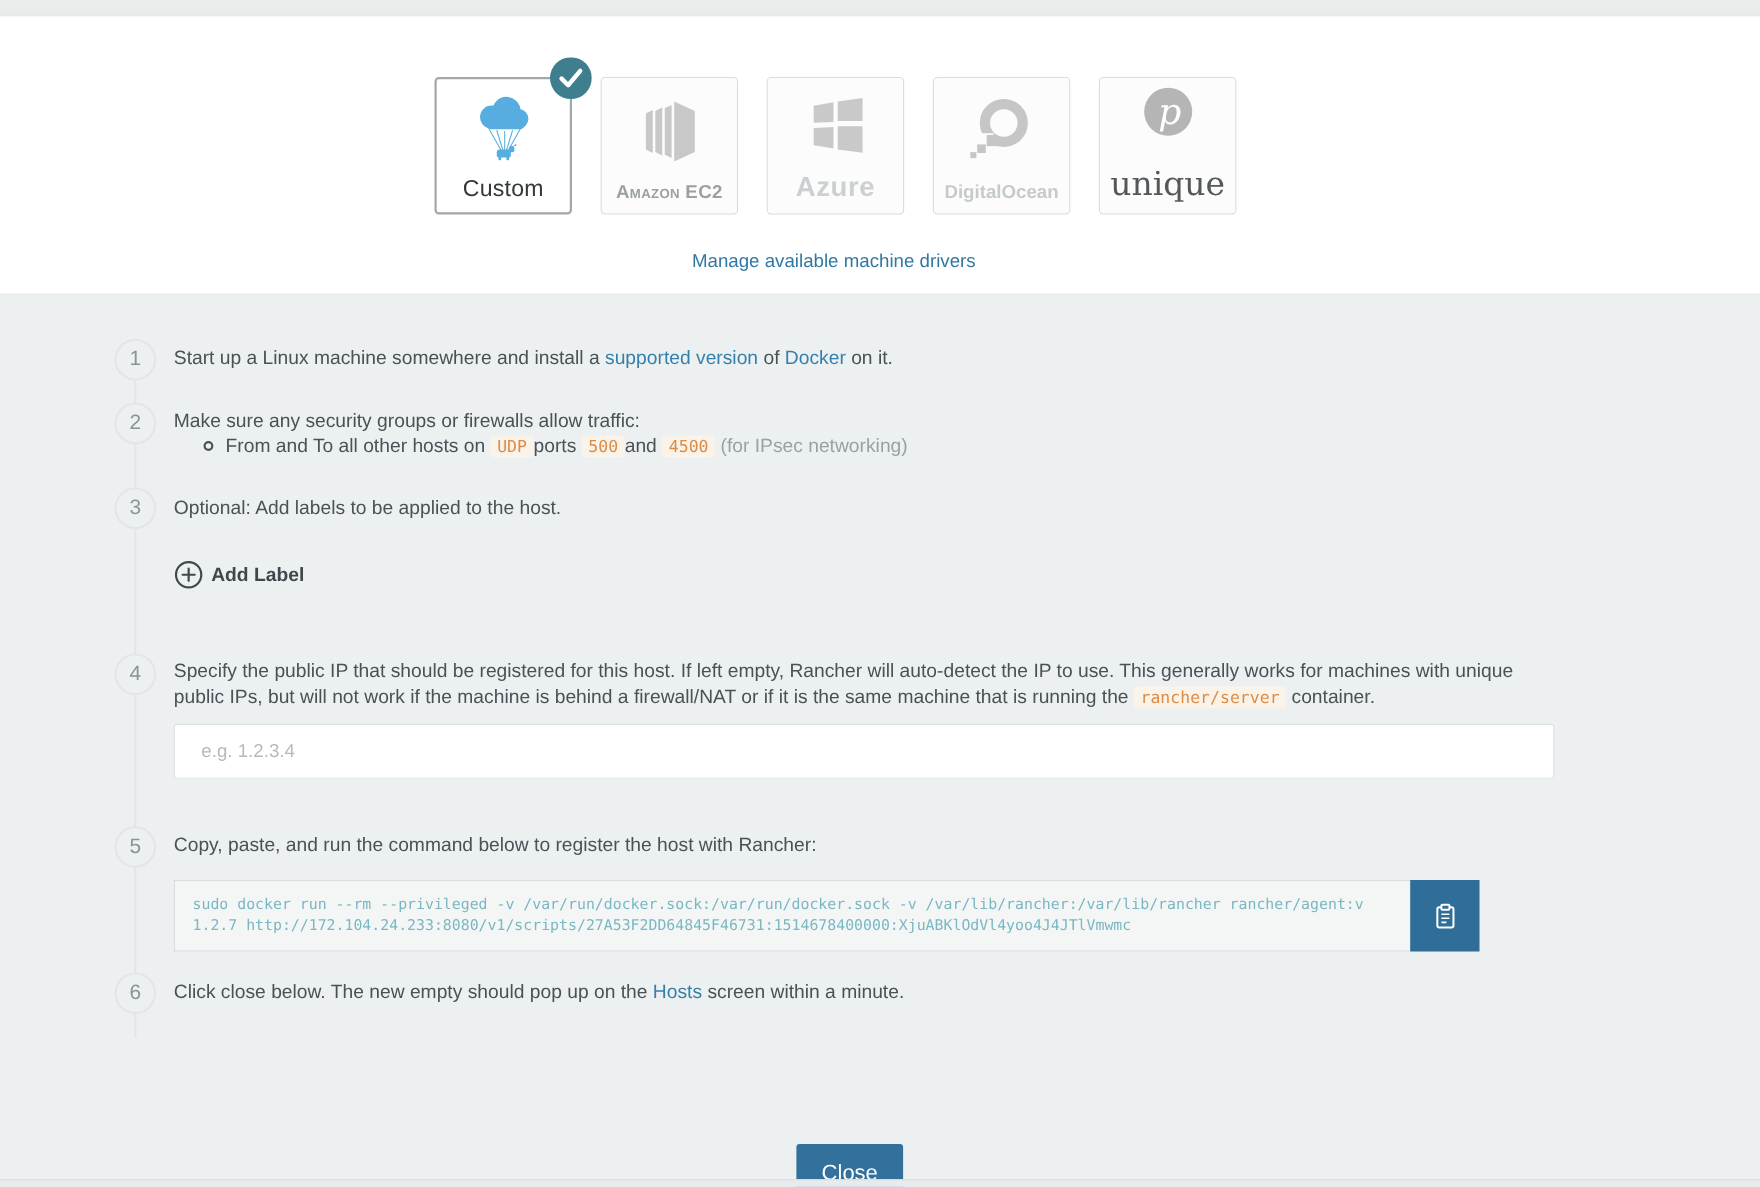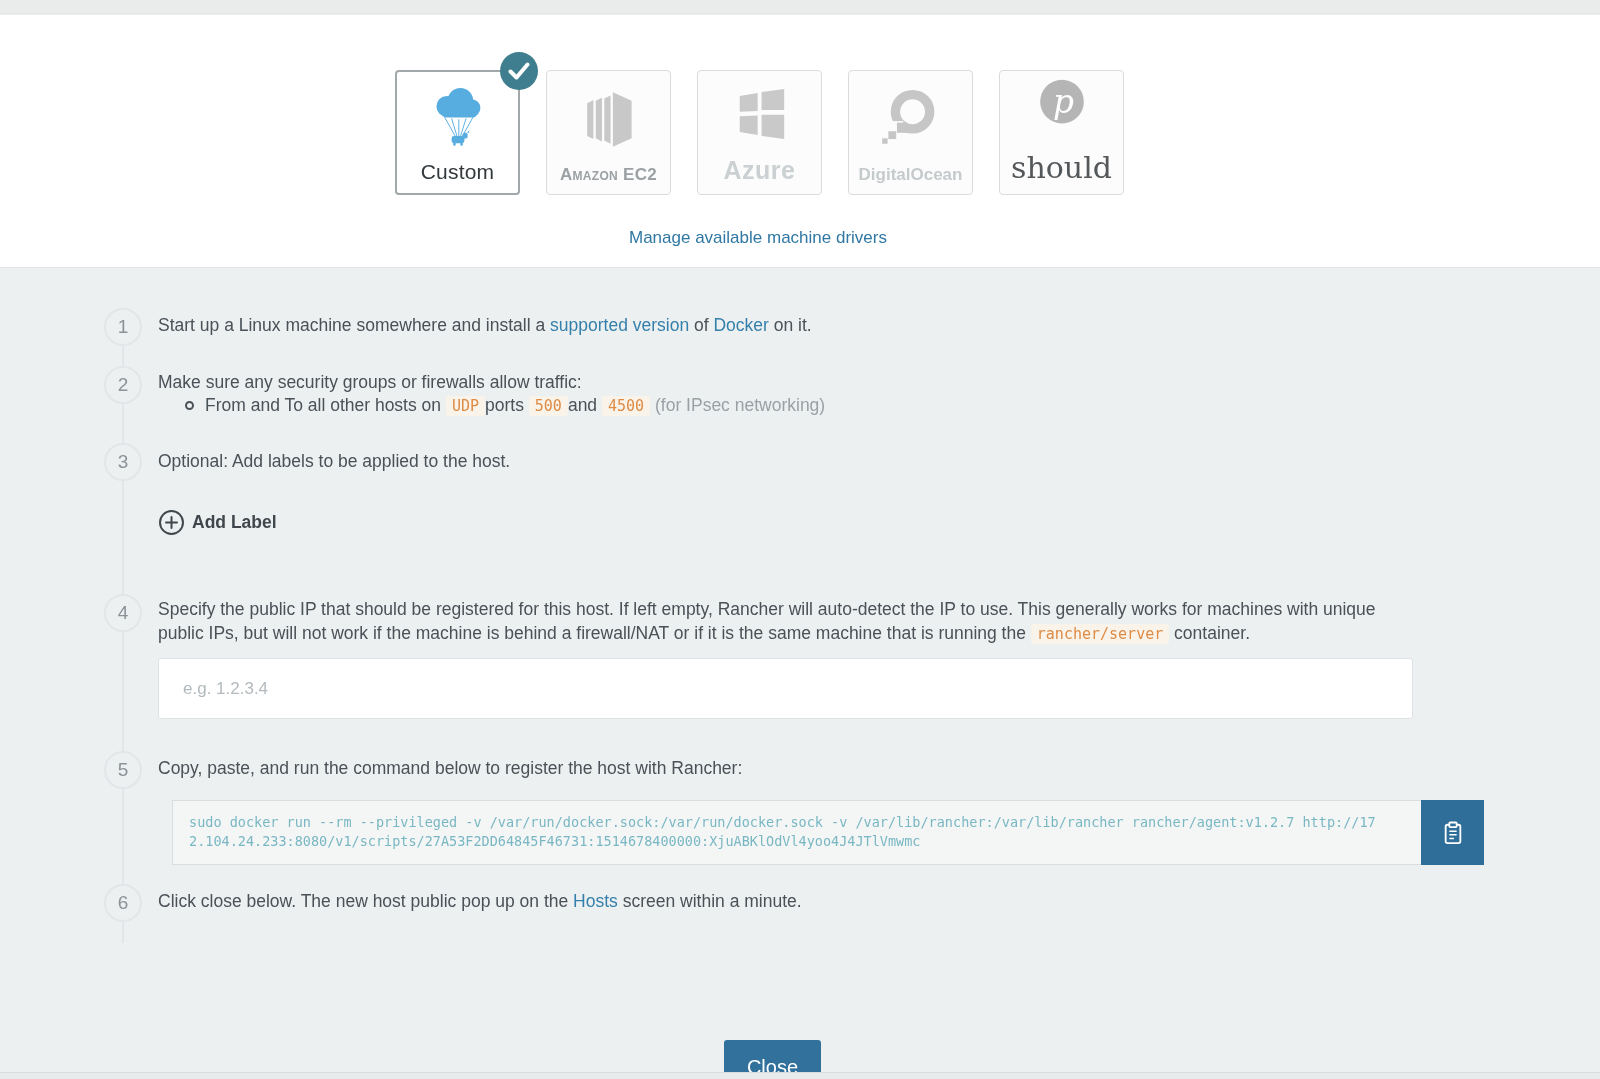--- a/index.html
+++ b/index.html
@@ -43,26 +43,26 @@
   .ring { display:inline-block; width:9px; height:9px; border:2px solid #4a5157; border-radius:50%; margin-right:11px; }
   .muted { color:#9aa1a5; }
   a.inline-link, .inline-link { color:#3580ab; text-decoration:none; cursor:pointer; }
   .chip { font-family:"DejaVu Sans Mono", monospace; font-size:15px; color:#dd8b45;
           background:#faf3e9; padding:1px 6px; border-radius:3px; }
 
   .add-label-btn { position:absolute; left:158px; top:509px; display:flex; align-items:center;
                    gap:7px; font-size:17.5px; color:#3f474c; cursor:pointer; background:none; border:none;
                    font-family:"Liberation Sans", sans-serif;font-weight:bold; }
 
-  .ip-input { position:absolute; left:158px; top:658px; width:1255px; height:61px; background:#ffffff;
+  .ip-input { position:absolute; left:158px; top:658px; width:1255px; height:50px; background:#ffffff;
               border:1px solid #dfe3e5; border-radius:3px; padding:0 24px; font-size:17px; color:#4a5157;
               font-family:"Liberation Sans", sans-serif; outline:none; }
   .ip-input::placeholder { color:#b3babd; }
 
-  .cmd-wrap { position:absolute; left:172px; top:800px; width:1312px; height:65px; display:flex; }
+  .cmd-wrap { position:absolute; left:158px; top:800px; width:1187px; height:65px; display:flex; }
   .cmd-box { flex:1; background:#f4f6f6; border:1px solid #d9dddf; border-right:none;
              padding:12px 32px 12px 16px; overflow:hidden; }
   .cmd-text { font-family:"DejaVu Sans Mono", monospace; font-size:13.5px; line-height:19px;
               color:#79b7c3; white-space:pre-wrap; word-break:break-all; }
   .copy-btn { width:63px; background:#2e6e98; border:none; display:flex; align-items:center;
               justify-content:center; cursor:pointer; }
 
   .close-btn { position:absolute; left:724px; top:1000px; width:97px; height:55px; background:#31719c;
                color:#ffffff; border:none; border-radius:3px; font-size:20px; cursor:pointer;
                font-family:Liberation Sans, sans-serif;margin-top:40px; }
@@ -149,21 +149,21 @@
     <div class="lbl-do">DigitalOcean</div>
   </div>
 
   <div class="card card-packet">
     <div class="icon-area">
       <svg width="78" height="78" viewBox="0 0 100 100">
         <circle cx="50" cy="38" r="28" fill="#b5b5b5"></circle>
         <text x="52" y="52" text-anchor="middle" font-family="DejaVu Serif, serif" font-style="italic" font-size="42" fill="#ffffff">p</text>
       </svg>
     </div>
-    <div class="lbl-packet">should</div>
+    <div class="lbl-packet">unique</div>
   </div>
 
   <div class="manage-link">Manage available machine drivers</div>
 
   <div class="timeline"></div>
   <div class="stepnum n1">1</div>
   <div class="stepnum n2">2</div>
   <div class="stepnum n3">3</div>
   <div class="stepnum n4">4</div>
   <div class="stepnum n5">5</div>
@@ -193,18 +193,18 @@
     </div>
     <button class="copy-btn">
       <svg width="22" height="24" viewBox="0 0 24 26">
         <rect x="4" y="4" width="16" height="20" rx="2" fill="none" stroke="#ffffff" stroke-width="2"></rect>
         <rect x="8" y="1.5" width="8" height="5" rx="1" fill="#2e6e98" stroke="#ffffff" stroke-width="2"></rect>
         <path d="M8,11 h8 M8,15 h8 M8,19 h5" stroke="#ffffff" stroke-width="1.6"></path>
       </svg>
     </button>
   </div>
 
-  <div class="step-text t6"><span>Click close below. The new host public pop up on the </span><span class="inline-link">Hosts</span><span> screen within a minute.</span></div>
+  <div class="step-text t6"><span>Click close below. The new empty should pop up on the </span><span class="inline-link">Hosts</span><span> screen within a minute.</span></div>
 
   <button class="close-btn">Close</button>
 
   <div class="bottom-strip"></div>
 </div>
 
 </body></html>

